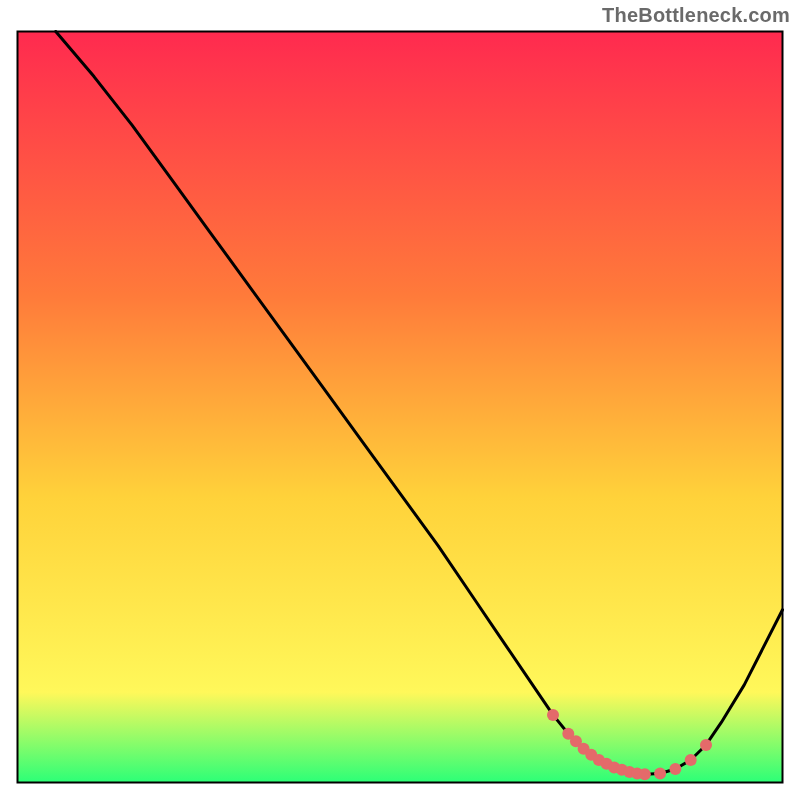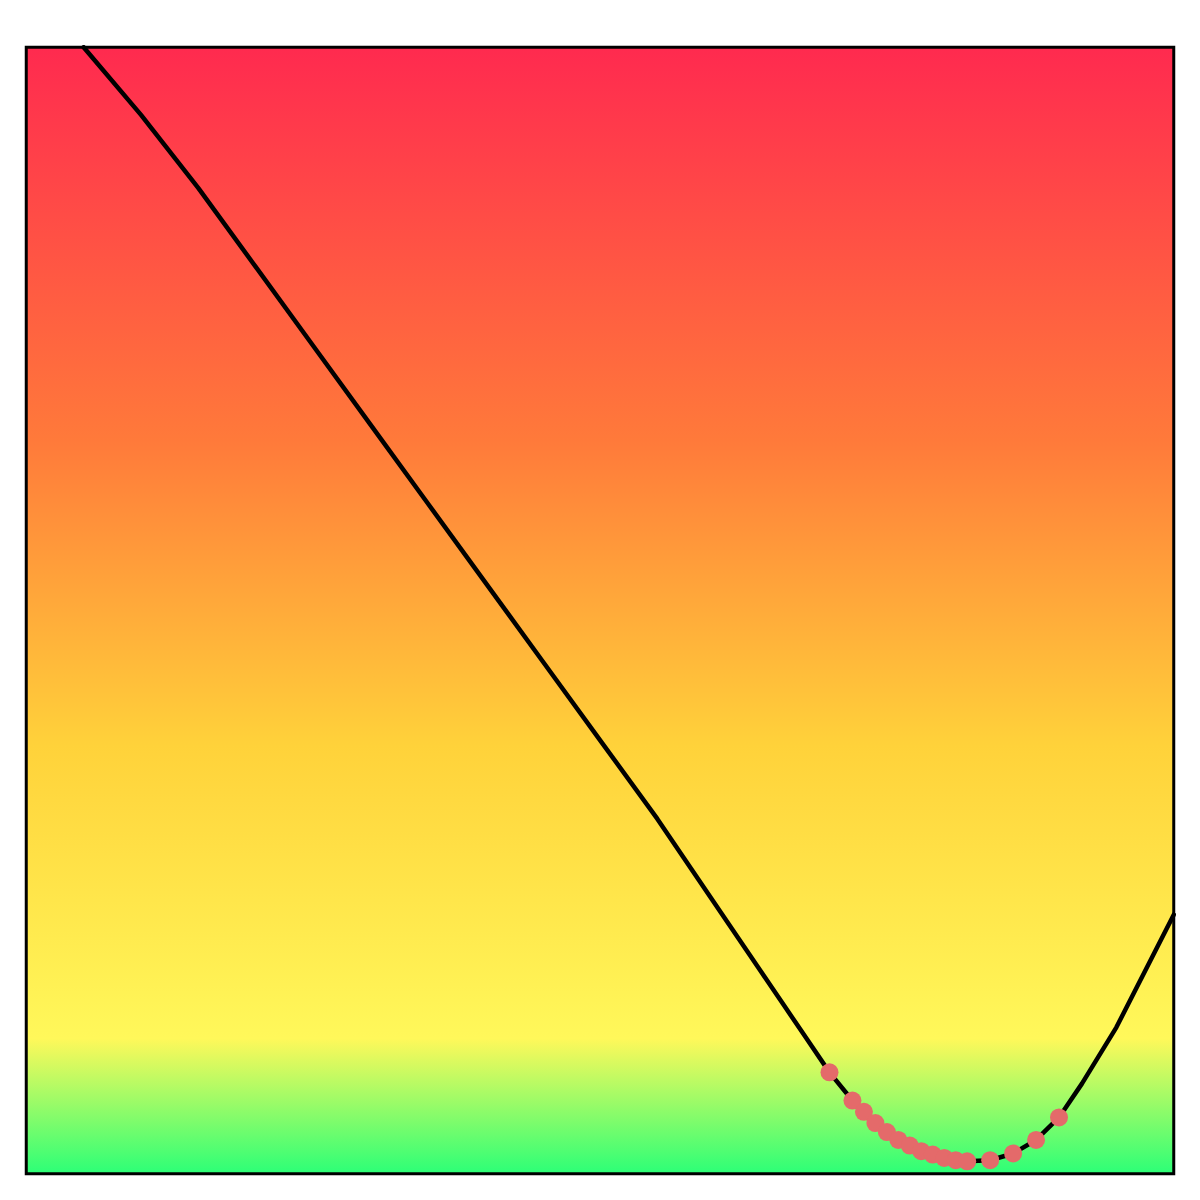--- a/index.html
+++ b/index.html
@@ -31,20 +31,21 @@
     top: 30px;
     width: 768px;
     height: 754px;
   }
   svg { display: block; }
 </style>
 </head>
 <body>
 <div class="wrap">
 
+  <div class="attribution">TheBottleneck.com</div>
 
   <div class="plot">
     <svg id="svg-plot" viewBox="0 0 768 754" width="768" height="754">
         <defs>
           <linearGradient id="bg-grad" x1="0" y1="0" x2="0" y2="1">
             <stop offset="0%" stop-color="#ff2a4f"></stop>
             <stop offset="35%" stop-color="#ff7a3a"></stop>
             <stop offset="62%" stop-color="#ffd23a"></stop>
             <stop offset="88%" stop-color="#fff85a"></stop>
             <stop offset="100%" stop-color="#2cff77"></stop>

